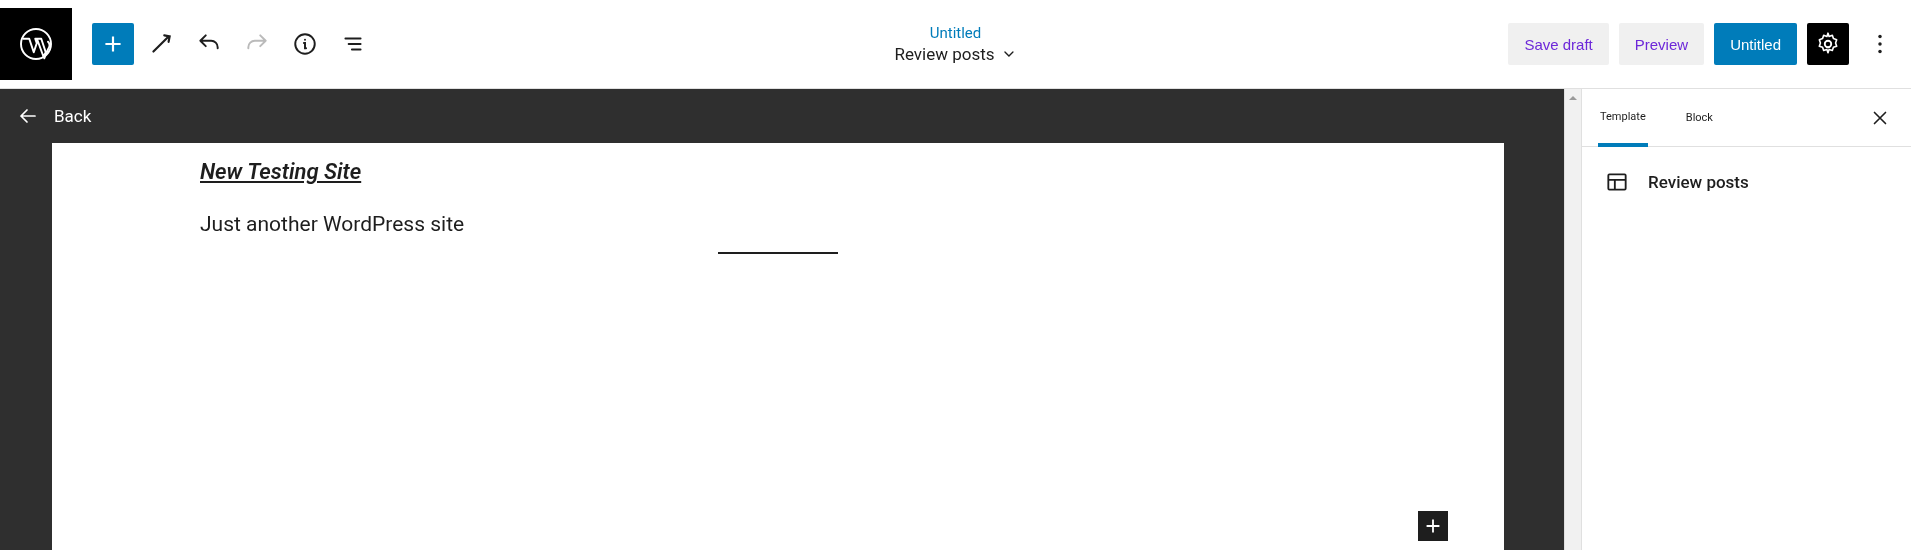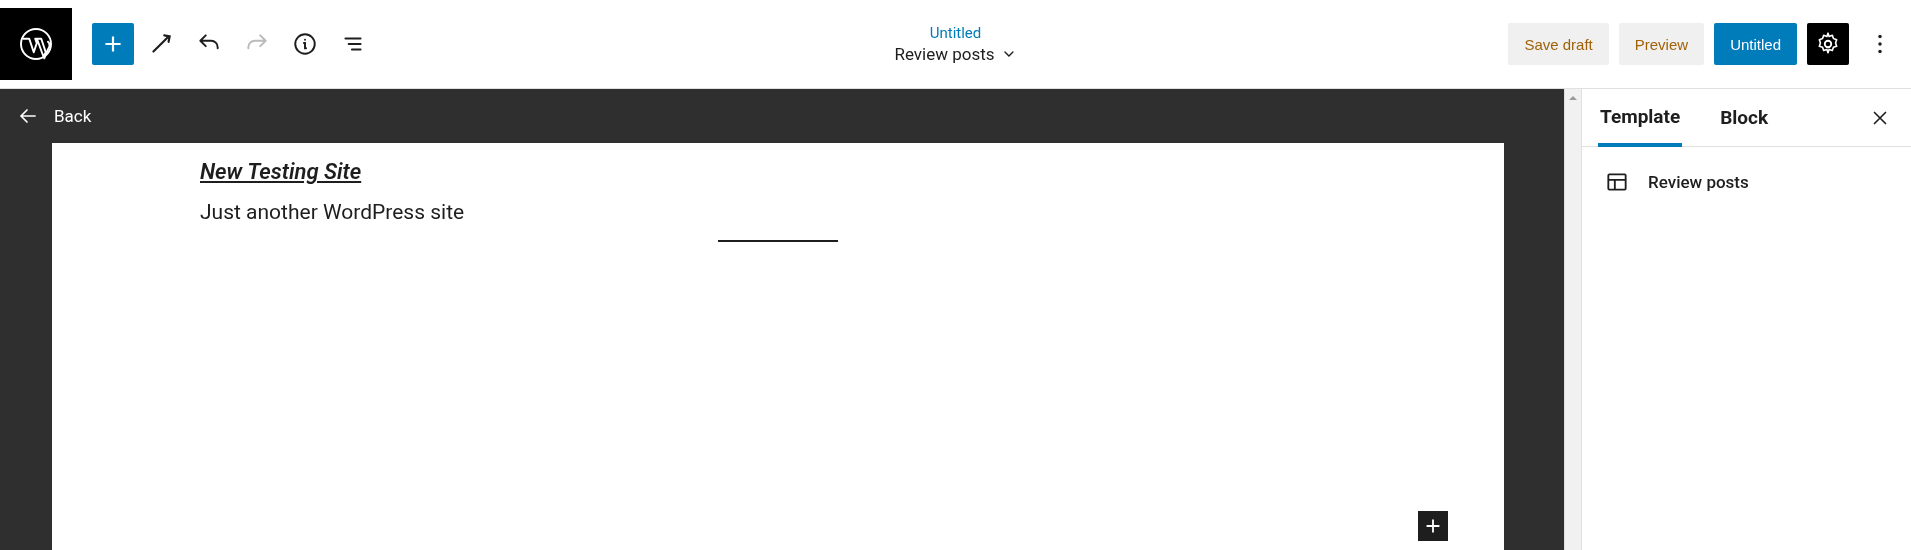--- a/index.html
+++ b/index.html
@@ -28,55 +28,55 @@
     .icon-btn.primary { background: #007cba; color: #fff; }
     .icon-btn.dark { background: #000; color: #fff; }
     .icon-btn.disabled { opacity: 0.3; }
     
     .toolbar-center { position: absolute; left: 50%; transform: translateX(-50%); text-align: center; }
     .doc-title { color: #007cba; font-size: 15px; margin-bottom: 2px; }
     .doc-type { display: flex; align-items: center; justify-content: center; gap: 6px; font-size: 17px; color: #1e1e1e; cursor: pointer; }
     
     .toolbar-right { margin-left: auto; display: flex; align-items: center; gap: 10px; padding-right: 10px; }
     .text-btn {
-      height: 42px; padding: 0 16px; border: none; background: #f0f0f0; color: #a16207;
+      height: 42px; padding: 0 16px; border: none; background: #f0f0f0; color: #6d28d9;
       font-size: 15px; cursor: pointer; border-radius: 2px;
     }
     .text-btn.publish { background: #007cba; color: #fff; }
     
     .main-layout { display: flex; height: calc(100vh - 72px); min-height: 478px; }
     
     .editor-area {
       flex: 1; background: #2f2f2f; position: relative; overflow: hidden;
     }
     .back-bar {
       height: 54px; display: flex; align-items: center; gap: 14px;
       padding-left: 16px; color: #fff; cursor: pointer; font-size: 17px;
     }
     .canvas {
       background: #fff; margin: 0 60px 0 52px; height: calc(100% - 60px);
       padding: 16px 148px 0 148px; position: relative;
     }
-    .site-title { font-size: 22px; font-style: italic; font-weight: 600; text-decoration: underline; margin-bottom: 16px; }
+    .site-title { font-size: 22px; font-style: italic; font-weight: 600; text-decoration: underline; margin-bottom: 28px; }
     .tagline { font-size: 21px; color: #1e1e1e; margin-bottom: 16px; }
     .separator { width: 120px; height: 2px; background: #1e1e1e; margin: 0 auto 32px auto; }
     .post-title-ph { font-family: Georgia, serif; font-size: 54px; color: #b8b8b8; font-weight: 400; }
     .add-block-floating {
       position: absolute; bottom: 20px; right: 56px;
       width: 30px; height: 30px; background: #1e1e1e; color: #fff;
       display: flex; align-items: center; justify-content: center; cursor: pointer;
     }
     .scrollbar-v { width: 17px; background: #f1f1f1; border-left: 1px solid #e0e0e0; position: relative; }
     .scroll-thumb-up { position: absolute; top: 2px; left: 0; right: 0; height: 14px; display:flex; align-items:center; justify-content:center; }
     
     .sidebar {
       width: 330px; background: #fff; border-left: 1px solid #e0e0e0; flex-shrink: 0;
     }
     .sidebar-tabs { display: flex; align-items: center; height: 58px; border-bottom: 1px solid #e0e0e0; padding: 0 16px; }
-    .tab { padding: 0 2px; height: 58px; display: flex; align-items: center; font-size: 19px; cursor: pointer; font-weight: 700; margin-right: 36px; }
+    .tab { padding: 0 2px; height: 58px; display: flex; align-items: center; font-size: 11px; cursor: pointer; font-weight: 400; margin-right: 36px; }
     .tab.active { border-bottom: 4px solid #007cba; margin-bottom: -1px; }
     .close-panel { margin-left: auto; width: 30px; height: 30px; display: flex; align-items: center; justify-content: center; background: transparent; border: none; cursor: pointer; }
     .template-row { display: flex; align-items: center; gap: 18px; padding: 22px 22px; font-size: 17px; font-weight: 500; cursor: pointer; }
     
     svg { pointer-events: none; }
   </style>
 </head>
 <body>
 
 <div class="toolbar">

